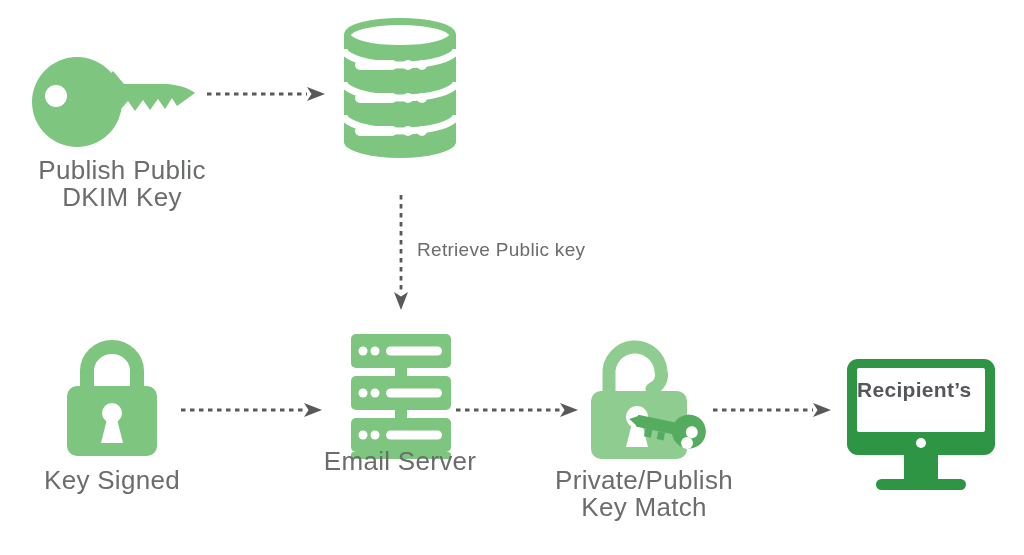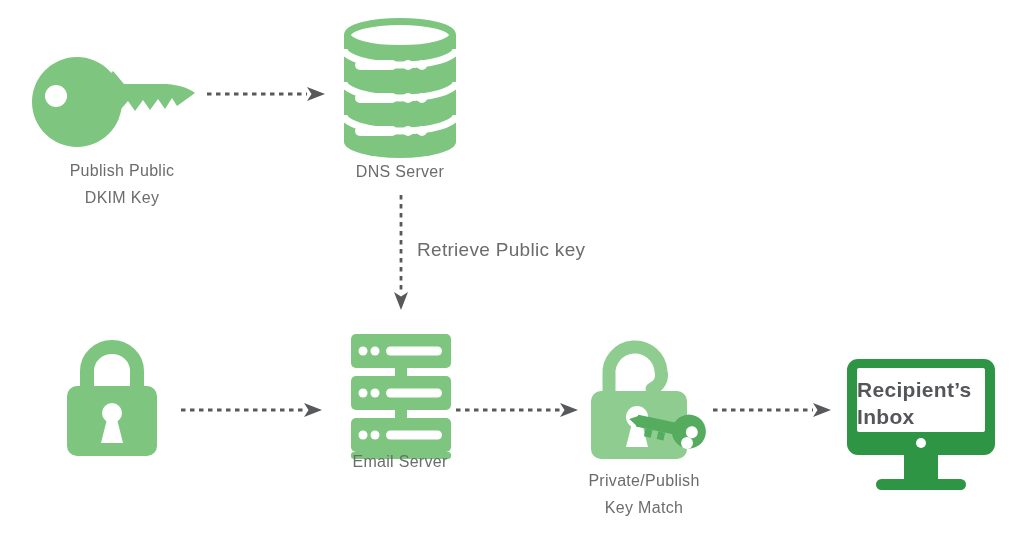--- a/index.html
+++ b/index.html
@@ -3,21 +3,21 @@
 <meta charset="utf-8">
 <style>
   html,body{margin:0;padding:0;background:#fff;}
   .canvas{
     position:relative;width:1024px;height:555px;background:#ffffff;
     font-family:"Liberation Sans", sans-serif;overflow:hidden;
   }
   .abs{position:absolute;}
   .node-label{
     position:absolute;text-align:center;
-    color:var(--label-gray);font-size:16px;line-height:27px;letter-spacing:.3px;
+    color:var(--label-gray);font-size:26px;line-height:27px;letter-spacing:.3px;
   }
   .edge-label{
     position:absolute;color:var(--label-gray);font-size:19px;letter-spacing:.3px;white-space:nowrap;
   }
   .screen-label{
     position:absolute;text-align:left;font-weight:bold;
     color:var(--dark-text);font-size:21px;line-height:27px;letter-spacing:.3px;
   }
   svg{display:block;}
   .dash{stroke:var(--arrow-gray);stroke-width:2.8;stroke-dasharray:4.5 4.5;fill:none;}
@@ -56,37 +56,35 @@
         <circle cx="66" cy="47" r="5"></circle>
         <circle cx="80" cy="47" r="5"></circle>
       <rect x="13" y="75" width="42" height="10" rx="5"></rect>
         <circle cx="66" cy="80" r="5"></circle>
         <circle cx="80" cy="80" r="5"></circle>
       <rect x="13" y="108" width="42" height="10" rx="5"></rect>
         <circle cx="66" cy="113" r="5"></circle>
         <circle cx="80" cy="113" r="5"></circle>
     </g>
   </svg>
-  <div class="node-label" style="left:300px;top:158px;width:200px">
-    <div>DNS Server</div>
-  </div>
 
   <svg class="abs" style="left:391px;top:195px" width="20" height="116" viewBox="0 0 20 116">
     <line class="dash" x1="10" y1="0" x2="10" y2="97"></line>
     <path class="head" d="M3,97 L10,115 L17,97 L10,101.5 Z"></path>
   </svg>
   <div class="edge-label" style="left:417px;top:239px">Retrieve Public key</div>
 
   <svg class="abs" style="left:67px;top:333px" width="90" height="123" viewBox="0 0 90 123">
     <path d="M20,58 V38 a25,24 0 0 1 50,0 V58" stroke="var(--icon-green)" stroke-width="14" fill="none"></path>
     <rect x="0" y="53" width="90" height="70" rx="10" fill="var(--icon-green)"></rect>
     <circle cx="45" cy="80" r="10" fill="#ffffff"></circle>
     <path d="M40,86 L50,86 L56,110 L34,110 Z" fill="#ffffff"></path>
   </svg>
   <div class="node-label" style="left:12px;top:467px;width:200px">
+    <div>Key Signed</div>
   </div>
 
   <svg class="abs" style="left:181px;top:400px" width="141" height="20" viewBox="0 0 141 20">
     <line class="dash" x1="0" y1="10" x2="123" y2="10"></line>
     <path class="head" d="M123,3 L141,10 L123,17 L127.5,10 Z"></path>
   </svg>
 
   <svg class="abs" style="left:351px;top:334px" width="100" height="125" viewBox="0 0 100 125">
     <g fill="var(--icon-green)">
       <rect x="44" y="30" width="12" height="60"></rect>
@@ -146,16 +144,15 @@
     <g fill="var(--monitor-green)">
       <rect x="0" y="0" width="148" height="96" rx="11"></rect>
       <rect x="57" y="96" width="34" height="26"></rect>
       <rect x="29" y="120" width="90" height="11" rx="5.5"></rect>
     </g>
     <rect x="10" y="9" width="128" height="64" rx="2" fill="#ffffff"></rect>
     <circle cx="74" cy="84" r="5" fill="#ffffff"></circle>
   </svg>
   <div class="screen-label" style="left:857px;top:376px;width:128px">
     <div>Recipient’s</div>
-    <div>Inbox</div>
   </div>
 
 </div>
 
 </body></html>

